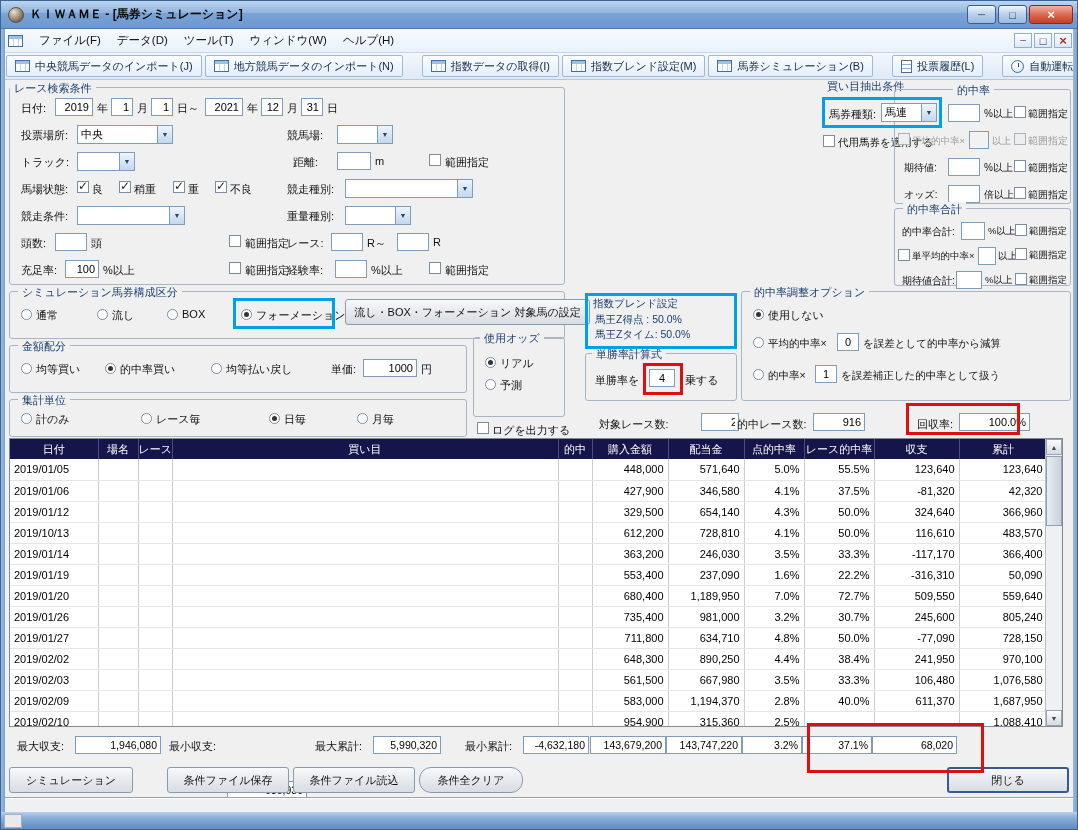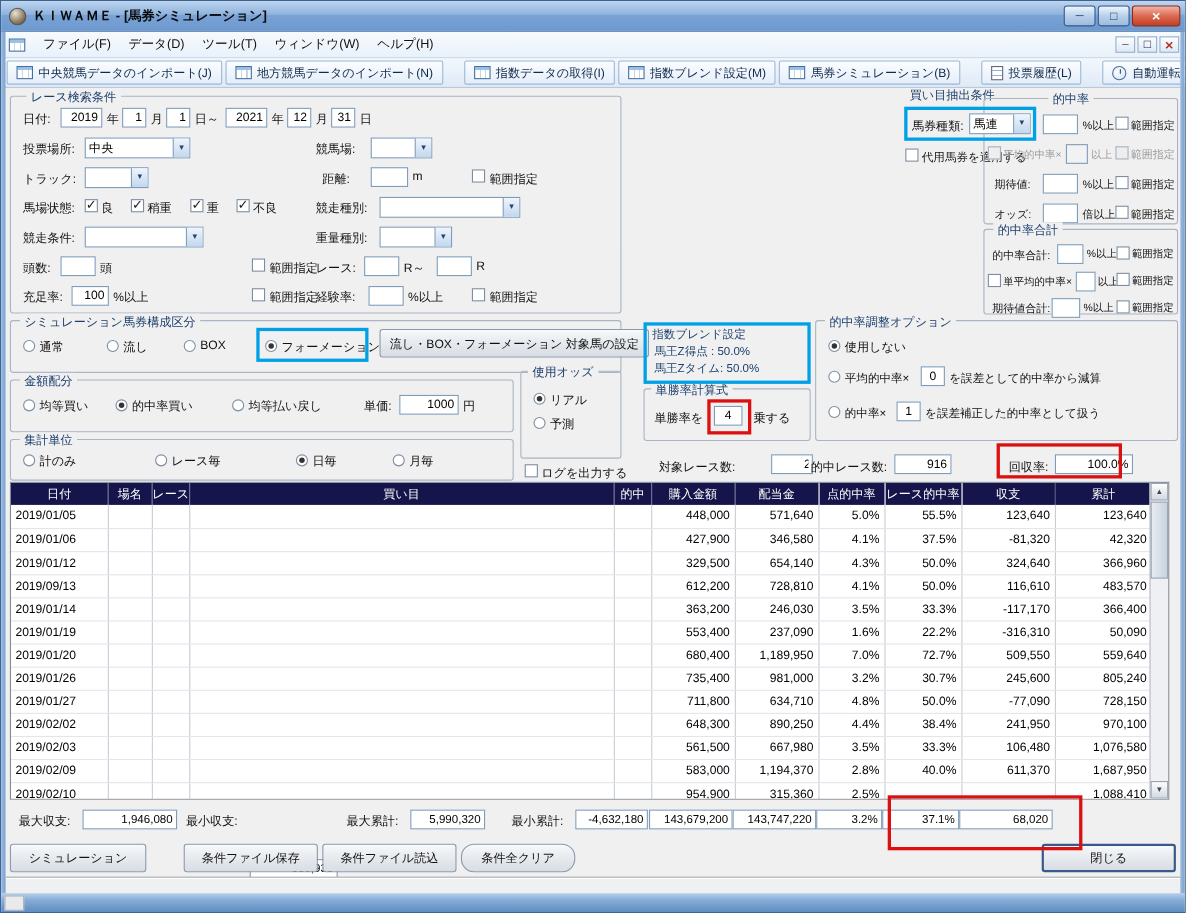--- a/index.html
+++ b/index.html
@@ -159,21 +159,21 @@
       <span>投票履歴(L)</span>
     </button>
     <span class="tb-sep"></span>
     <button class="tb-btn">
       <span class="icon-clock"></span>
       <span>自動運転(A)</span>
     </button>
   </div>
 
   <div class="group" style="left:8px;top:86px;width:556px;height:198px;">
-    <span class="gtitle" style="left:14px;top:-7px;font-family:Liberation Mono, monospace;">レース検索条件</span>
+    <span class="gtitle" style="left:0;top:-7px;font-family:Liberation Mono, monospace;">レース検索条件</span>
   </div>
   <span class="lbl" style="left:20px;top:100px;">日付:</span>
   <input class="inp num" style="left: 54px; top: 97px; width: 38px;" value="2019">
   <span class="lbl" style="left:96px;top:100px;">年</span>
   <input class="inp num" style="left: 110px; top: 97px; width: 22px;" value="1">
   <span class="lbl" style="left:136px;top:100px;">月</span>
   <input class="inp num" style="left: 150px; top: 97px; width: 22px;" value="1">
   <span class="lbl" style="left:176px;top:100px;">日～</span>
   <input class="inp num" style="left: 204px; top: 97px; width: 38px;" value="2021">
   <span class="lbl" style="left:246px;top:100px;">年</span>
@@ -462,21 +462,21 @@
             <td></td>
             <td></td>
             <td class="ar">329,500</td>
             <td class="ar">654,140</td>
             <td class="ar">4.3%</td>
             <td class="ar">50.0%</td>
             <td class="ar">324,640</td>
             <td class="ar">366,960</td>
           </tr>
           <tr>
-            <td>2019/09/13</td>
+            <td>2019/10/13</td>
             <td></td>
             <td></td>
             <td></td>
             <td></td>
             <td class="ar">612,200</td>
             <td class="ar">728,810</td>
             <td class="ar">4.1%</td>
             <td class="ar">50.0%</td>
             <td class="ar">116,610</td>
             <td class="ar">483,570</td>

